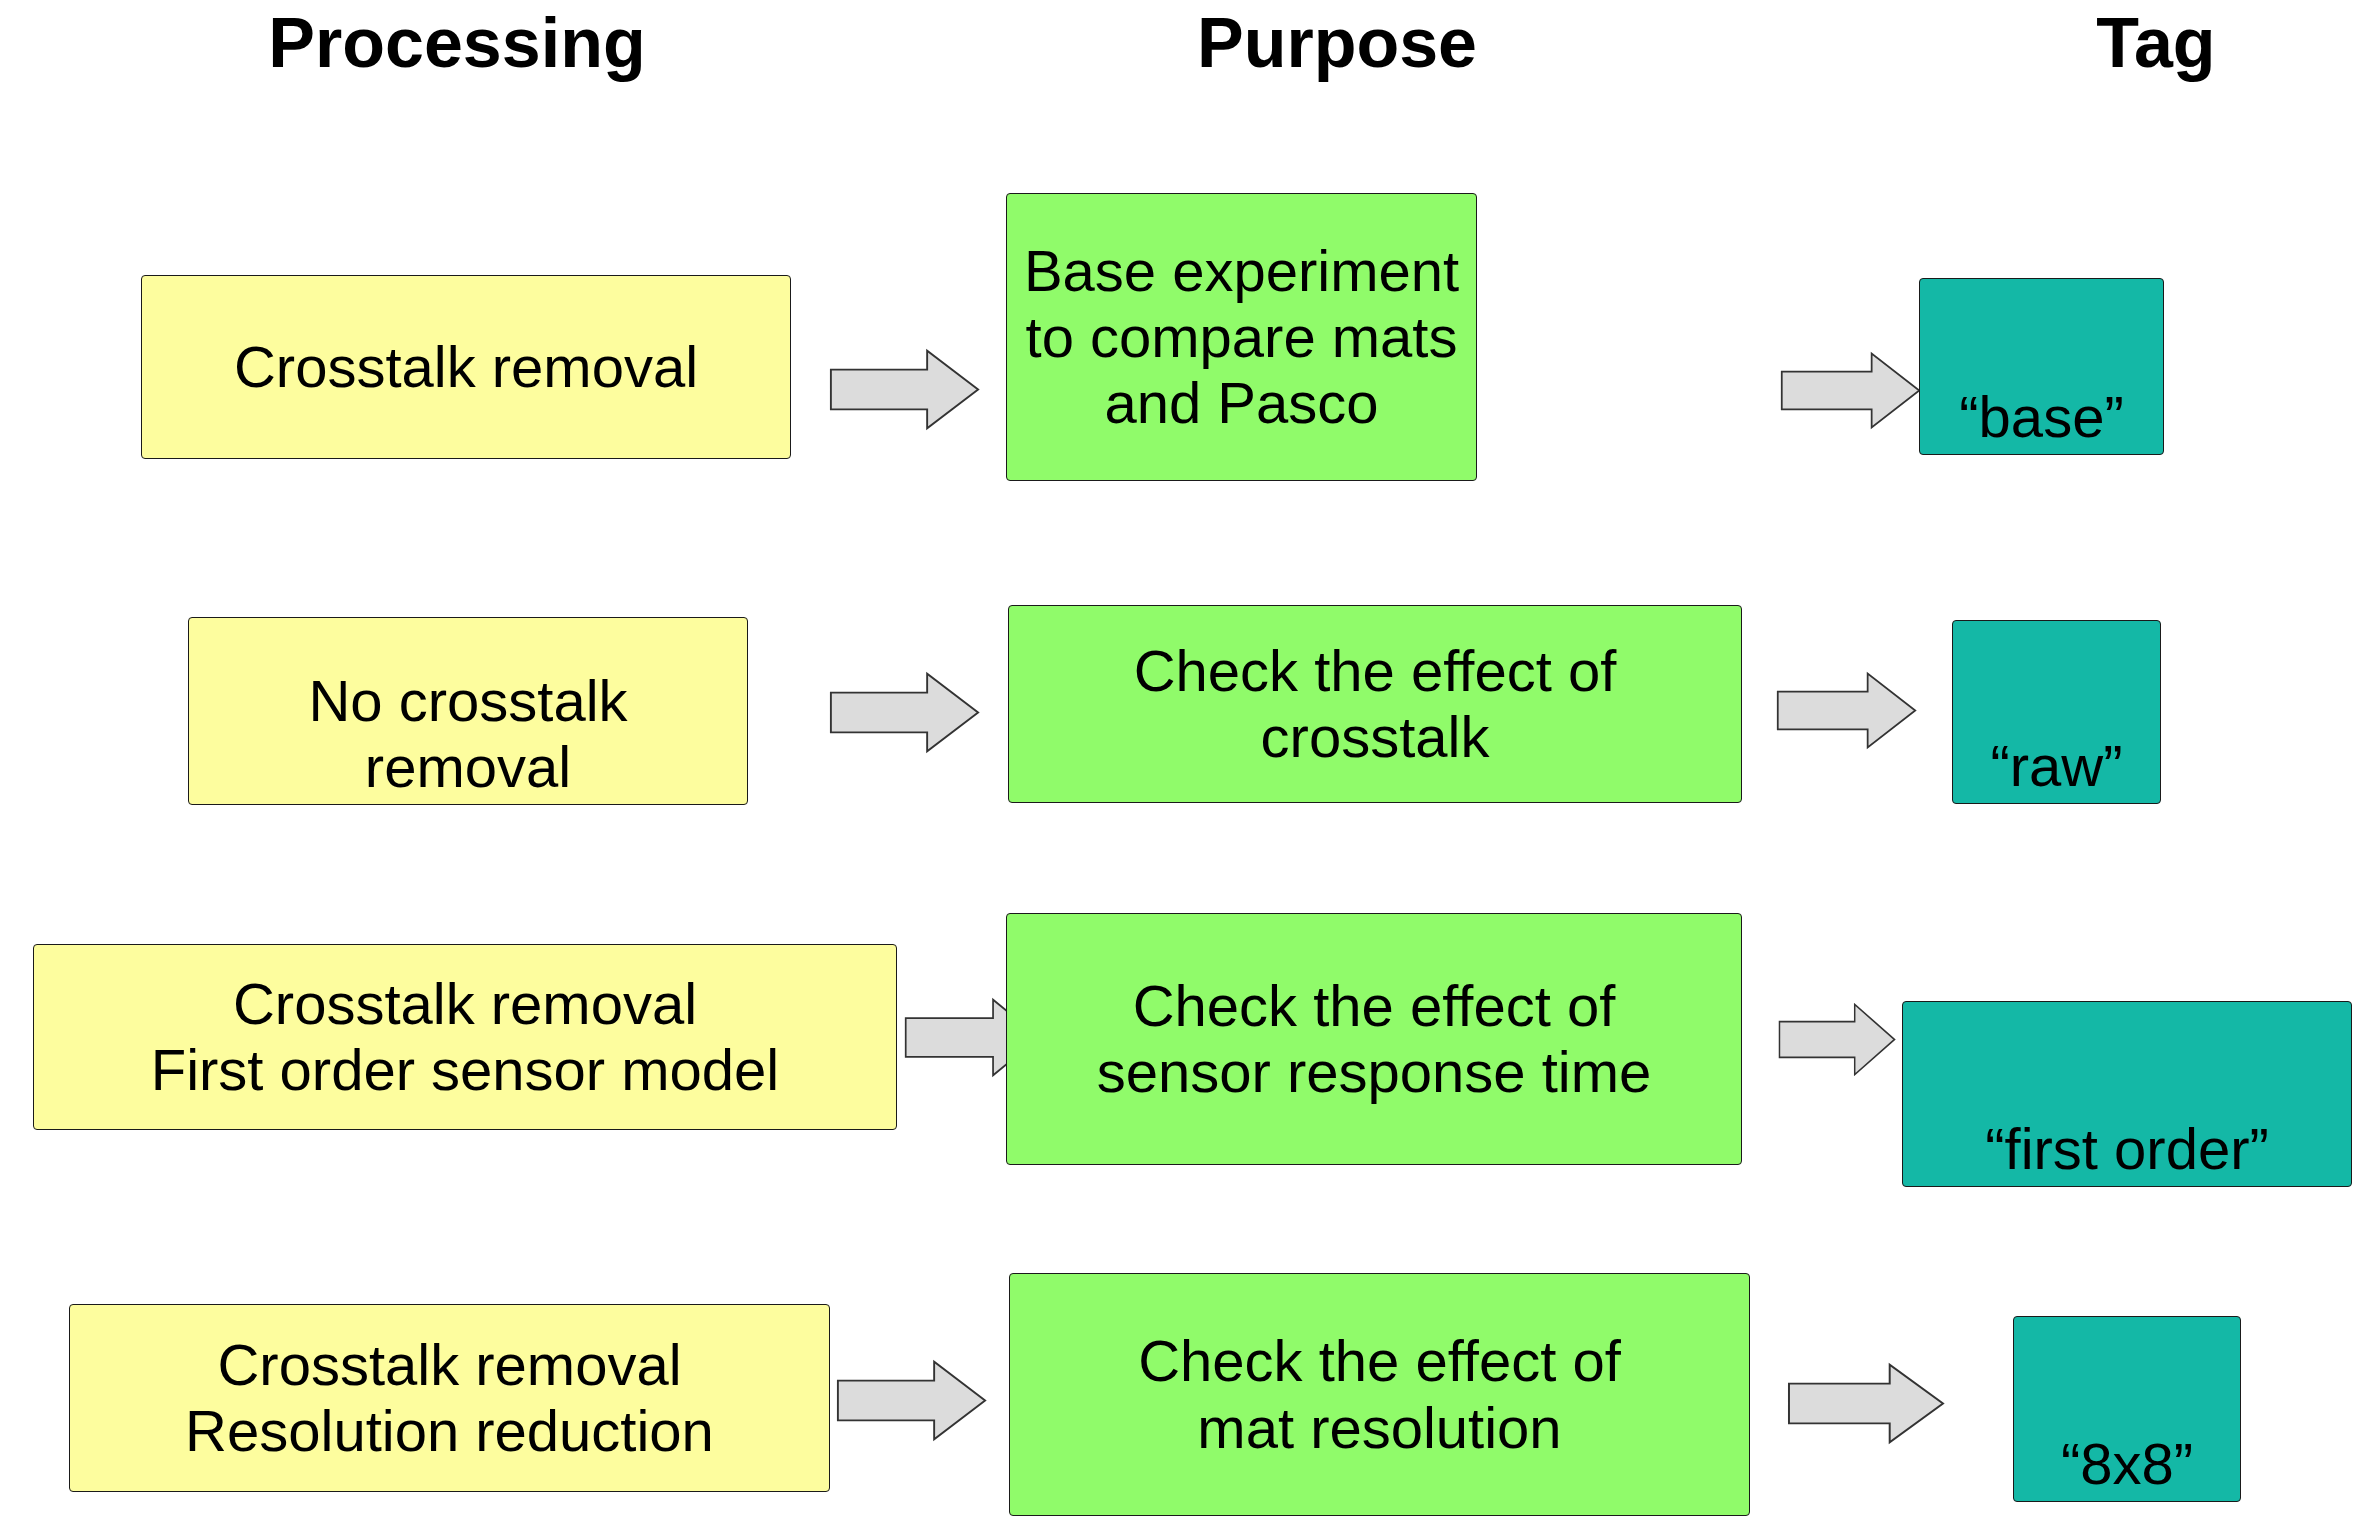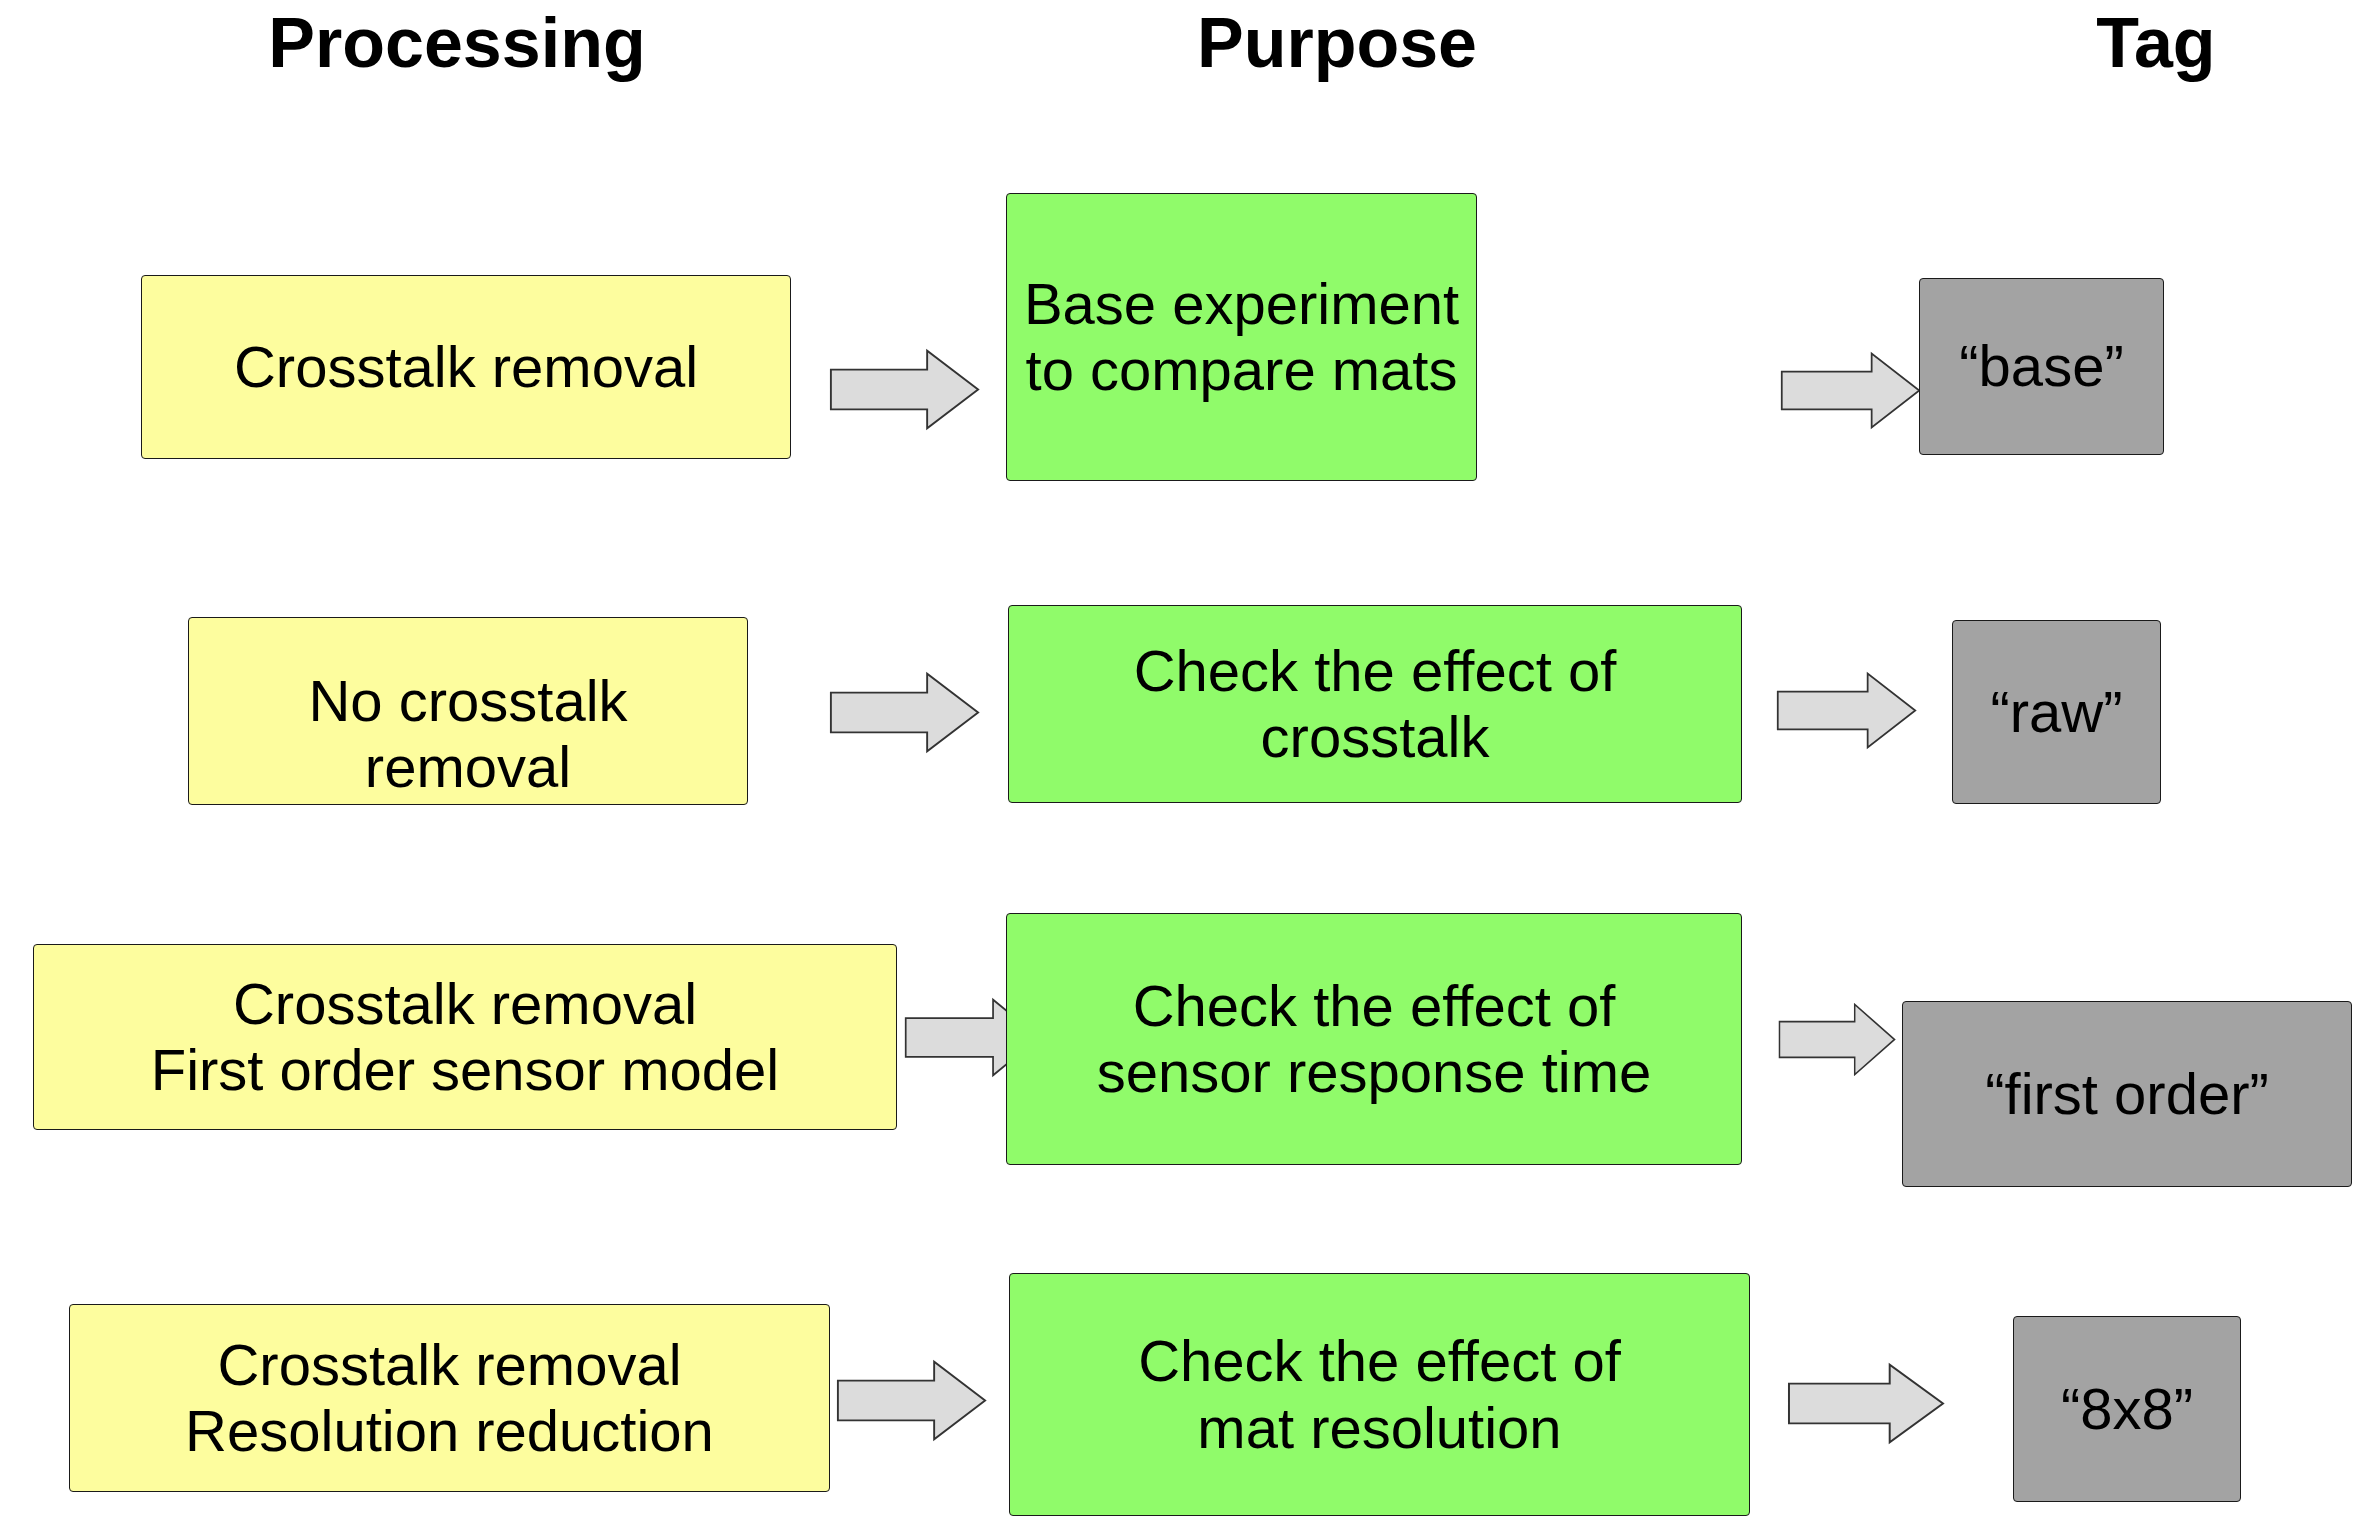--- a/index.html
+++ b/index.html
@@ -49,21 +49,21 @@
     font-family: "Liberation Sans", sans-serif;
     font-weight: normal;
     color: #000000;
     line-height: 1.14;
     padding: 3.8px 11.3px;
   }
   .node .txt { display: block; width: 100%; }
 
   .node.proc  { background: #fdfd9e; font-size: 58px; }
   .node.purp  { background: #90fb6a; font-size: 58px; }
-  .node.tag   { background: #a3a3a3; font-size: 58px; }
+  .node.tag   { background: #14b8a6; font-size: 58px; align-items: flex-end; }
 
   
   .arrow {
     position: absolute;
     display: block;
   }
   .arrow svg { display: block; width: 100%; height: 100%; }
 </style>
 </head>
 <body>
@@ -85,20 +85,21 @@
   <div class="arrow" style="left:829px; top:347px; width:151px; height:85px;">
     <svg viewBox="0 0 160 90" preserveAspectRatio="none" aria-hidden="true">
       <polygon points="2,24 104,24 104,4 158,45 104,86 104,66 2,66" fill="#dcdcdc" stroke="#333333" stroke-width="2"></polygon>
     </svg>
   </div>
 
   <div class="node purp" style="left:1006px; top:193px; width:471px; height:288px;">
     <span class="txt">
       <span>Base experiment</span><br>
       <span>to compare mats</span><br>
+      <span>and Pasco</span>
     </span>
   </div>
 
   <div class="arrow" style="left:1780px; top:350px; width:141px; height:81px;">
     <svg viewBox="0 0 160 90" preserveAspectRatio="none" aria-hidden="true">
       <polygon points="2,24 104,24 104,4 158,45 104,86 104,66 2,66" fill="#dcdcdc" stroke="#333333" stroke-width="2"></polygon>
     </svg>
   </div>
 
   <div class="node tag" style="left:1919px; top:278px; width:245px; height:177px;">

